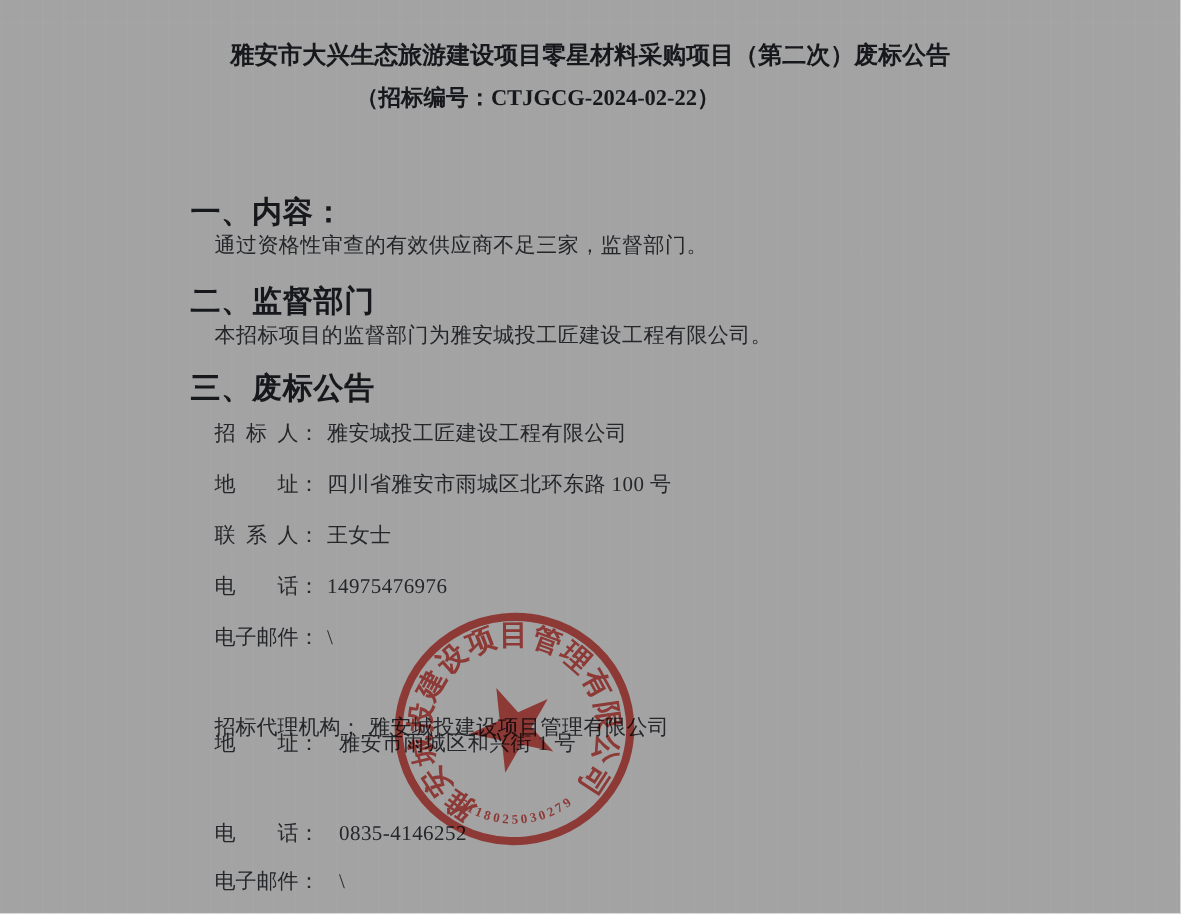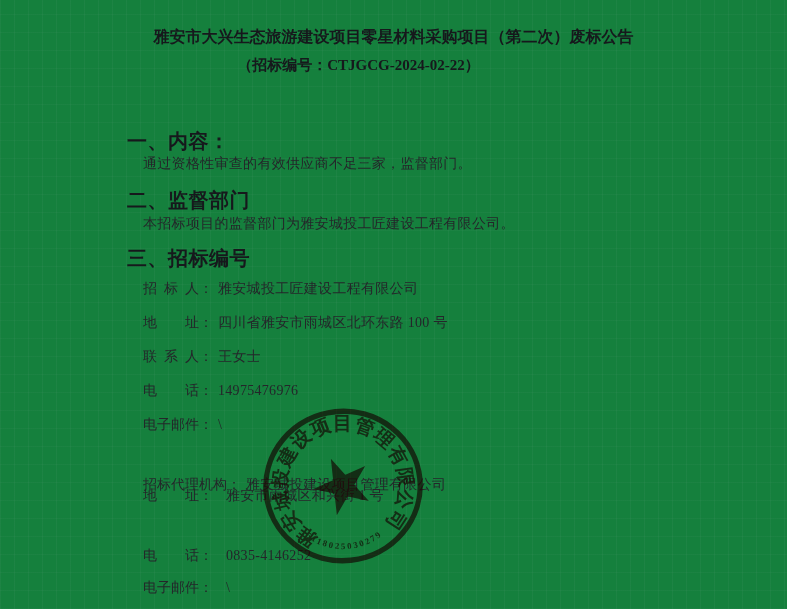--- a/index.html
+++ b/index.html
@@ -3,21 +3,21 @@
 <meta charset="utf-8">
 <style>
   * { margin:0; padding:0; box-sizing:border-box; }
   html,body { width:787px; height:609px; }
   body {
     font-family:"Liberation Serif","DejaVu Serif",serif;
     background:#ffffff;
   }
   .page {
     position:relative; width:787px; height:609px;
-    background:#15803d; overflow:hidden;
+    background:#a3a3a3; overflow:hidden;
     color:#1f2023;
   }
   
   .page::before{
     content:""; position:absolute; inset:0;
     background:
       repeating-linear-gradient(90deg, rgba(190,195,205,.05) 0 1px, transparent 1px 14px),
       repeating-linear-gradient(0deg, rgba(190,195,205,.04) 0 1px, transparent 1px 18px);
     pointer-events:none;
   }
@@ -68,21 +68,21 @@
 
   <div class="t1">雅安市大兴生态旅游建设项目零星材料采购项目（第二次）废标公告</div>
   <div class="t2">（招标编号：CTJGCG-2024-02-22）</div>
 
   <div class="hd" style="top:128px">一、内容：</div>
   <div class="bd" style="top:155px">通过资格性审查的有效供应商不足三家，监督部门。</div>
 
   <div class="hd" style="top:187px">二、监督部门</div>
   <div class="bd" style="top:215px">本招标项目的监督部门为雅安城投工匠建设工程有限公司。</div>
 
-  <div class="hd" style="top:245px">三、招标编号</div>
+  <div class="hd" style="top:245px">三、废标公告</div>
 
   <div class="row" style="top:280px">
     <span class="lbl">招标人</span><span class="colon">：</span><span class="val">雅安城投工匠建设工程有限公司</span>
   </div>
   <div class="row" style="top:314px">
     <span class="lbl">地址</span><span class="colon">：</span><span class="val">四川省雅安市雨城区北环东路 100 号</span>
   </div>
   <div class="row" style="top:348px">
     <span class="lbl">联系人</span><span class="colon">：</span><span class="val">王女士</span>
   </div>

